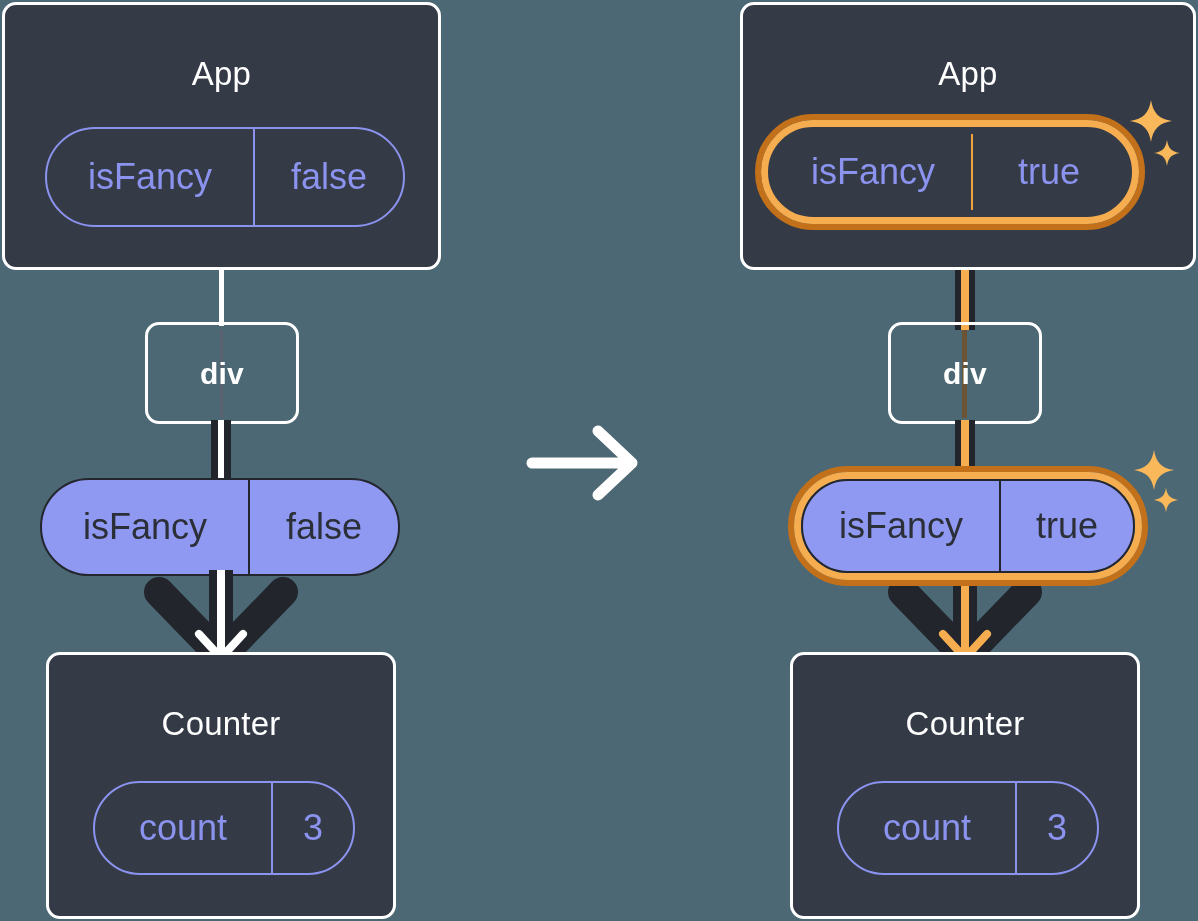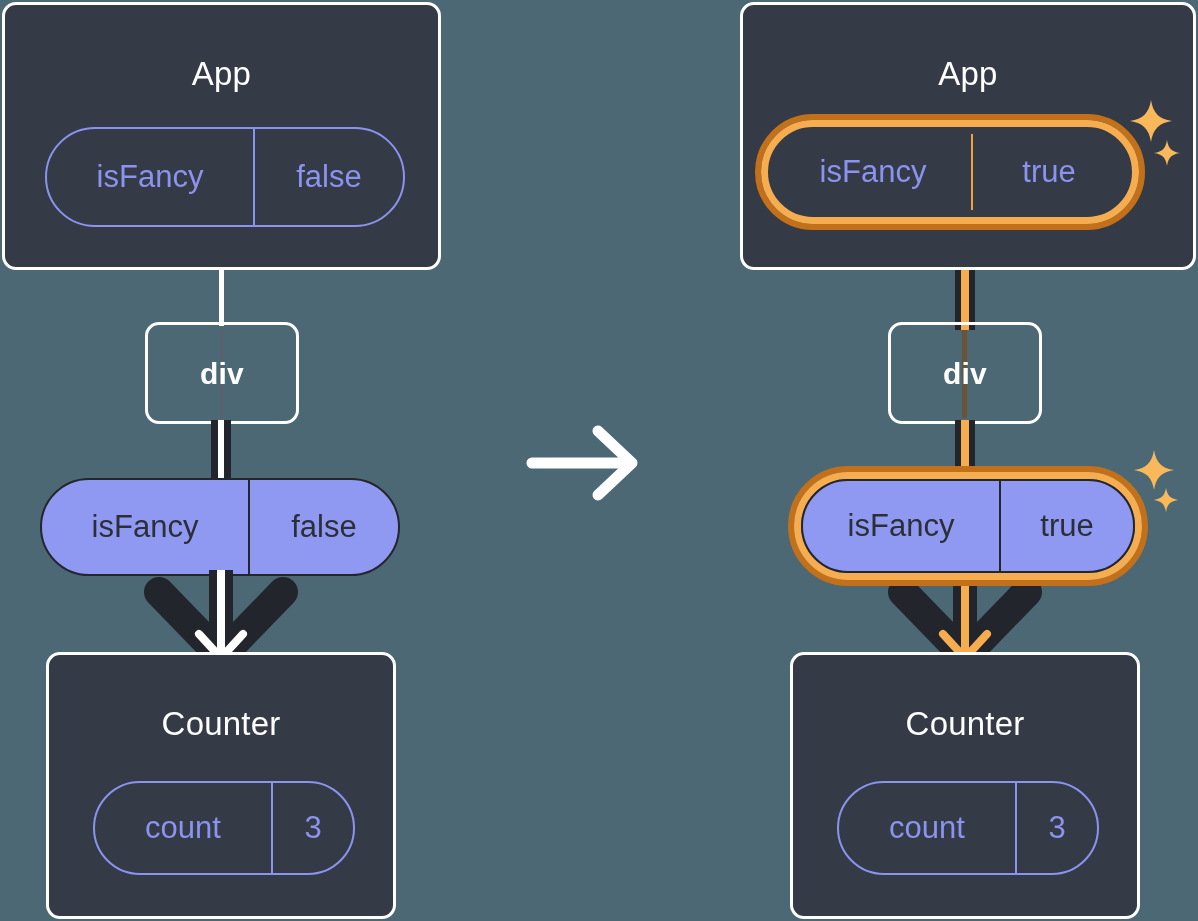--- a/index.html
+++ b/index.html
@@ -43,21 +43,21 @@
   .pill{
     position:absolute;
     box-sizing:border-box;
     display:flex;
     align-items:stretch;
     border-radius:999px;
     overflow:hidden;
   }
   .pill .cell{
     display:flex;align-items:center;justify-content:center;
-    font-size:31px;
+    font-size:36px;
     white-space:nowrap;
     box-sizing:border-box;
   }
   .pill .cell.k{flex:0 0 auto;}
   .pill .cell.v{flex:1 1 auto;}
 
   
   .pill.ghost{
     border:2px solid #8b93ef;
     background:transparent;

